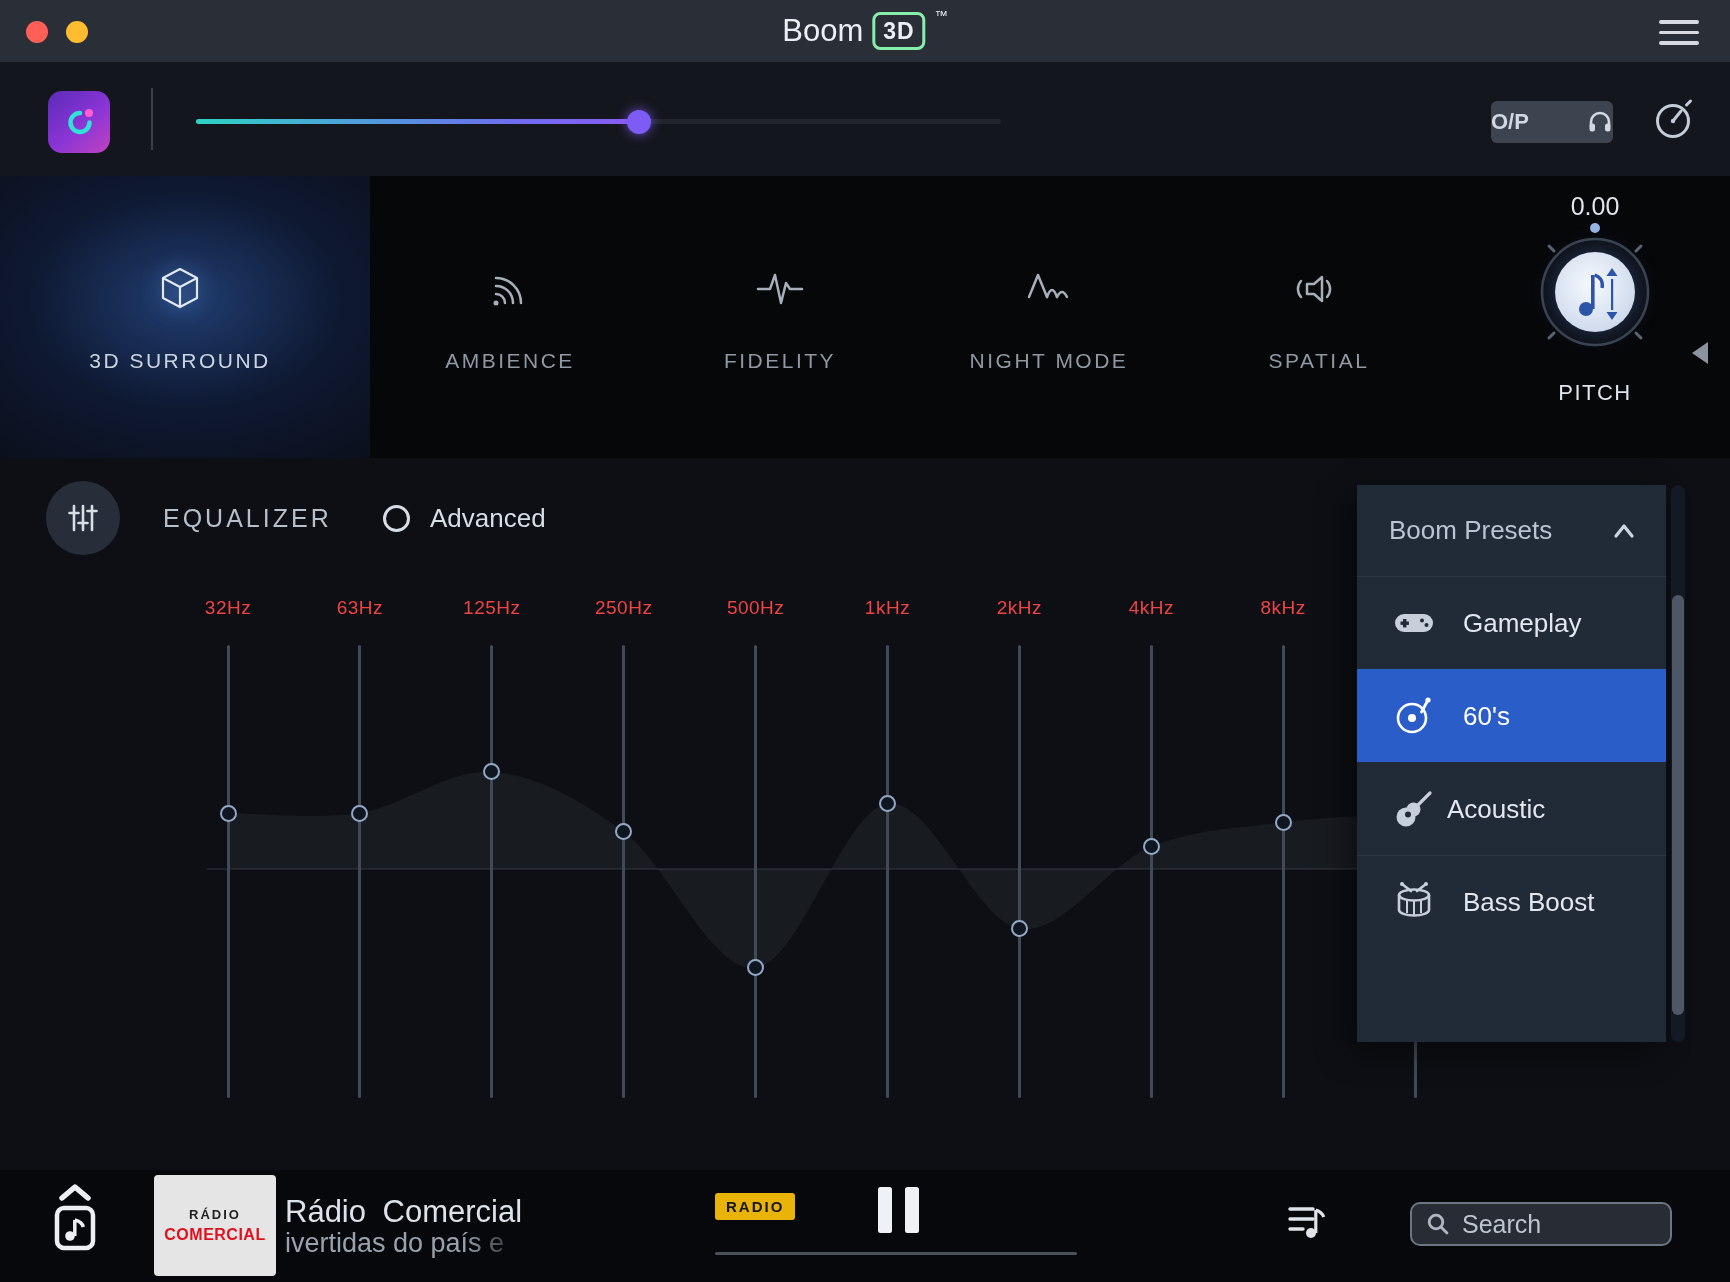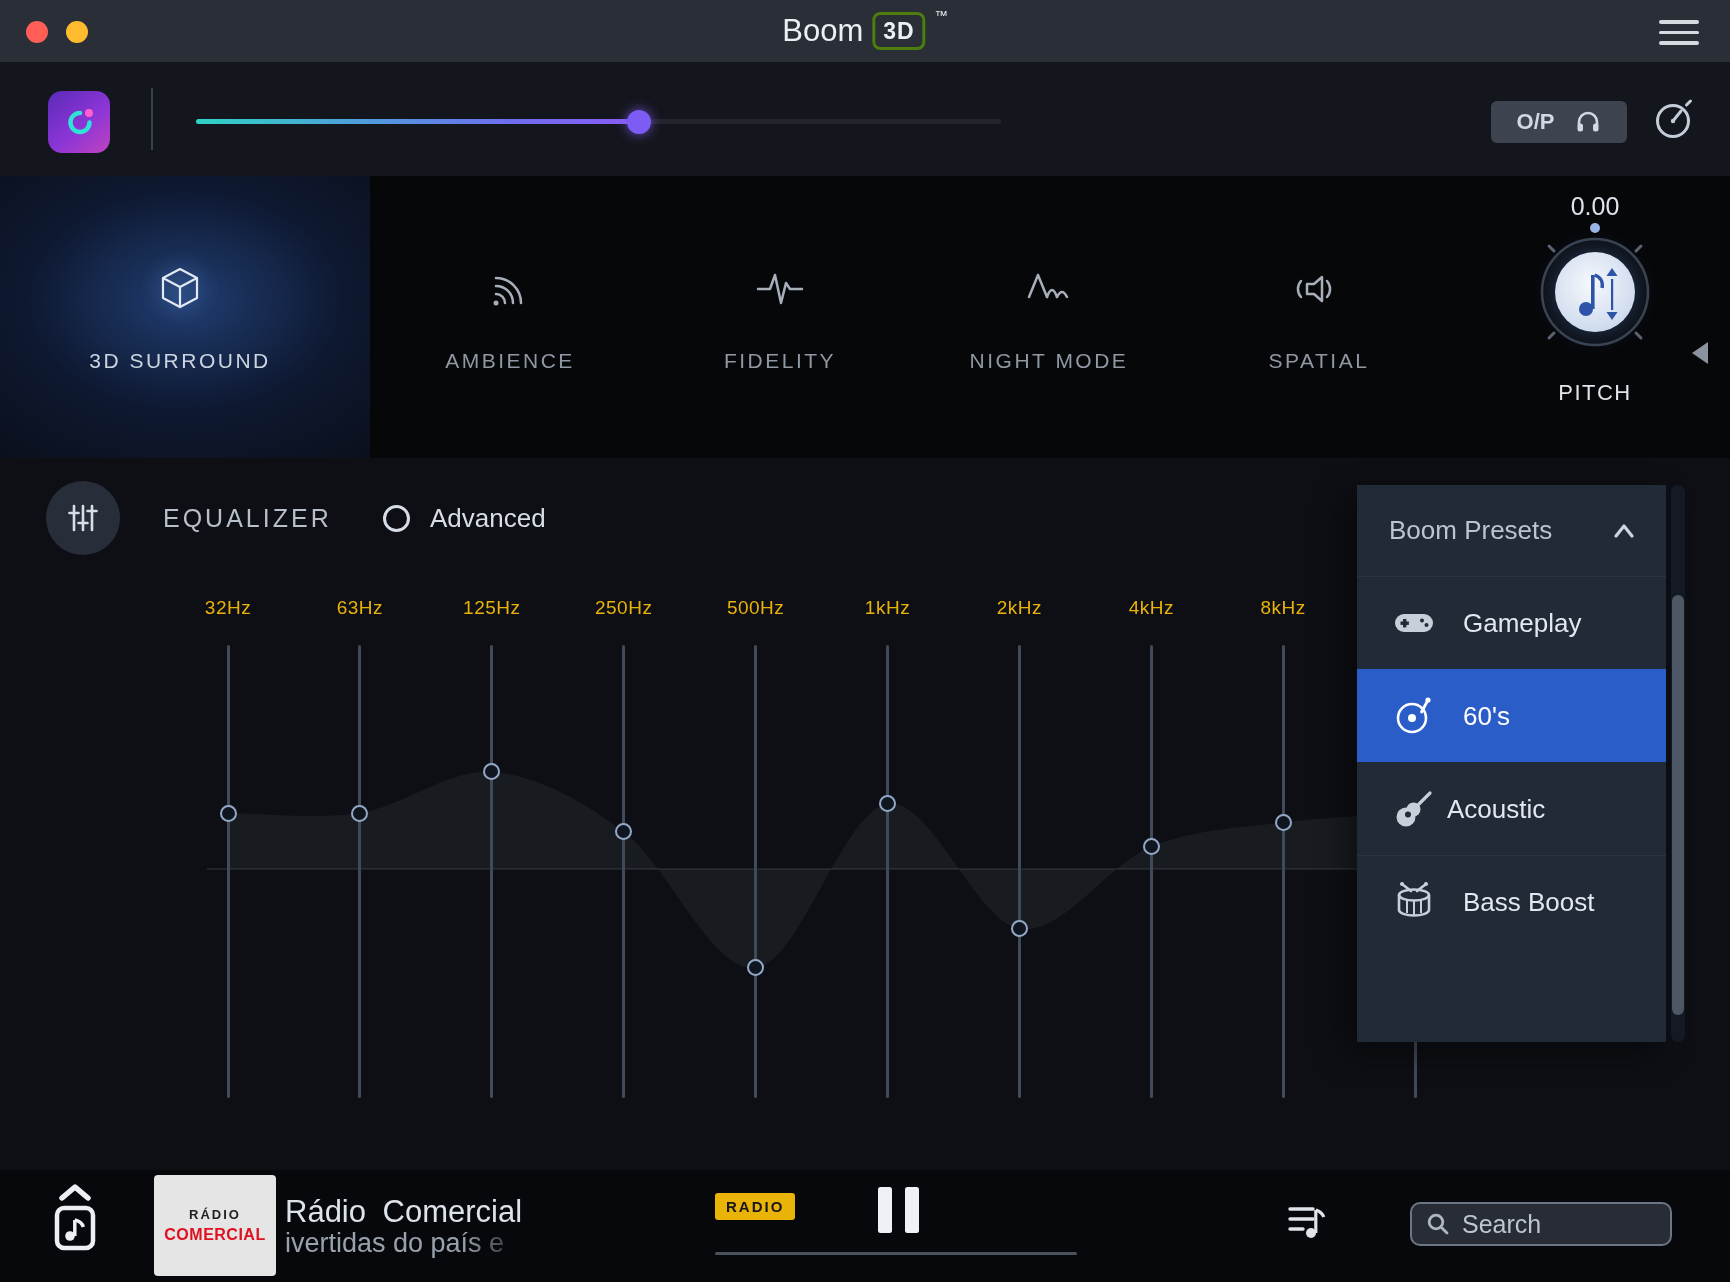--- a/index.html
+++ b/index.html
@@ -6,39 +6,39 @@
   #app{position:relative;width:1730px;height:1282px;overflow:hidden;background:#0d0f14;
        font-family:"Liberation Sans", sans-serif; -webkit-font-smoothing:antialiased;}
 
   
   .titlebar{position:absolute;left:0;top:0;width:1730px;height:62px;background:#2a2e36;}
   .tl{position:absolute;top:21px;width:22px;height:22px;border-radius:50%;}
   .tl.red{left:26px;background:#ff5f57;}
   .tl.yellow{left:66px;background:#febc2e;}
   .title-wrap{position:absolute;left:50%;top:0;height:62px;transform:translateX(-50%);
               display:flex;align-items:center;gap:9px;color:#eceff3;font-size:31px;}
-  .badge3d{border:3px solid #4d7c0f;border-radius:8px;padding:0 8px;font-size:23px;font-weight:bold;line-height:32px;letter-spacing:1px;}
+  .badge3d{border:3px solid #86efac;border-radius:8px;padding:0 8px;font-size:23px;font-weight:bold;line-height:32px;letter-spacing:1px;}
   .tm{font-size:13px;align-self:flex-start;margin-top:8px;}
   .hamburger{position:absolute;right:31px;top:20px;display:flex;flex-direction:column;gap:7px;cursor:pointer;}
   .hamburger span{width:40px;height:3.5px;border-radius:2px;background:#d7dbe1;}
 
   
   .volume-row{position:absolute;left:0;top:62px;width:1730px;height:114px;background:#14161d;}
   .app-logo{position:absolute;left:48px;top:29px;width:62px;height:62px;border-radius:14px;
             background:linear-gradient(140deg,#5a2bb8,#8b35d6 55%,#c043c0);
             display:flex;align-items:center;justify-content:center;}
   .vdivider{position:absolute;left:151px;top:26px;width:2px;height:62px;background:#3a3f49;}
   .vol-slider{position:absolute;left:196px;top:48px;width:805px;height:24px;cursor:pointer;}
   .vol-track{position:absolute;left:0;top:9px;width:100%;height:5px;border-radius:3px;background:#22252b;}
   .vol-fill{position:absolute;left:0;top:0;height:100%;border-radius:3px;
             background:linear-gradient(90deg,#2ed3c5,#6f6cf0 72%,#8a5cf2);}
   .vol-thumb{position:absolute;top:0;width:24px;height:24px;border-radius:50%;background:#7c5cf5;
              box-shadow:0 0 12px rgba(130,92,245,.8);cursor:grab;}
-  .op-btn{position:absolute;left:1491px;top:39px;width:136px;height:42px;border-radius:6px;background:#3d4450;
-          display:flex;align-items:center;justify-content:center;gap:21px;color:#d3d9e2;
+  .op-btn{position:absolute;left:1491px;top:39px;width:122px;height:42px;border-radius:6px;background:#3d4450;
+          display:flex;align-items:center;justify-content:space-between;gap:21px;color:#d3d9e2;
           font-size:22px;font-weight:bold;cursor:pointer;}
   .dial{position:absolute;left:1652px;top:34px;width:46px;height:46px;cursor:pointer;color:#c3ccd8;}
 
   
   .tab-row{position:absolute;left:0;top:176px;width:1730px;height:282px;background:#060709;}
   .tab-glow{position:absolute;left:0;top:0;width:370px;height:282px;background:
             radial-gradient(ellipse 300px 210px at 50% 44%, rgba(55,108,200,.50), rgba(25,50,110,.28) 52%, rgba(8,13,26,0) 100%),#0a0f1a;}
   .tab{position:absolute;top:0;height:282px;width:220px;display:flex;flex-direction:column;
        align-items:center;justify-content:center;gap:32px;cursor:pointer;}
   .ticon{color:#a7afba;display:block;height:56px;}
@@ -50,21 +50,21 @@
   .pitch-label{position:absolute;left:20px;top:204px;width:150px;text-align:center;font-size:22px;
                letter-spacing:1.5px;color:#dfe5ec;}
   .pitch-knob{position:absolute;left:20px;top:41px;cursor:grab;}
   .pitch-flyout{position:absolute;left:1692px;top:166px;width:0;height:0;cursor:pointer;
                 border-top:11px solid transparent;border-bottom:11px solid transparent;border-right:16px solid #8a939f;}
 
   
   .eq-section{position:absolute;left:0;top:458px;width:1730px;height:712px;background:#0d0f14;}
   #eq-curve{position:absolute;left:0;top:0;z-index:0;}
   #eq-bands{position:absolute;left:0;top:0;width:1730px;height:712px;z-index:1;}
-  .freq-label{position:absolute;top:139px;width:90px;text-align:center;font-size:19px;color:#eab308;letter-spacing:.5px;}
+  .freq-label{position:absolute;top:139px;width:90px;text-align:center;font-size:19px;color:#ef4444;letter-spacing:.5px;}
   .eq-track{position:absolute;top:187px;width:3px;height:453px;background:#404a58;border-radius:2px;cursor:pointer;}
   .eq-handle{position:absolute;width:17px;height:17px;border:2.5px solid #93a8c6;border-radius:50%;
              background:#10161f;box-sizing:border-box;cursor:grab;}
   .eq-icon-circle{position:absolute;left:46px;top:23px;width:74px;height:74px;border-radius:50%;
                   background:#272e39;display:flex;align-items:center;justify-content:center;z-index:2;color:#d8dee6;}
   .eq-title{position:absolute;left:163px;top:46px;font-size:25px;letter-spacing:3px;color:#b6bfca;z-index:2;}
   .adv-radio{position:absolute;left:383px;top:47px;width:27px;height:27px;border:3px solid #d6dde6;
              border-radius:50%;box-sizing:border-box;cursor:pointer;z-index:2;}
   .adv-label{position:absolute;left:430px;top:45px;font-size:26px;color:#d8dee6;z-index:2;}
 

